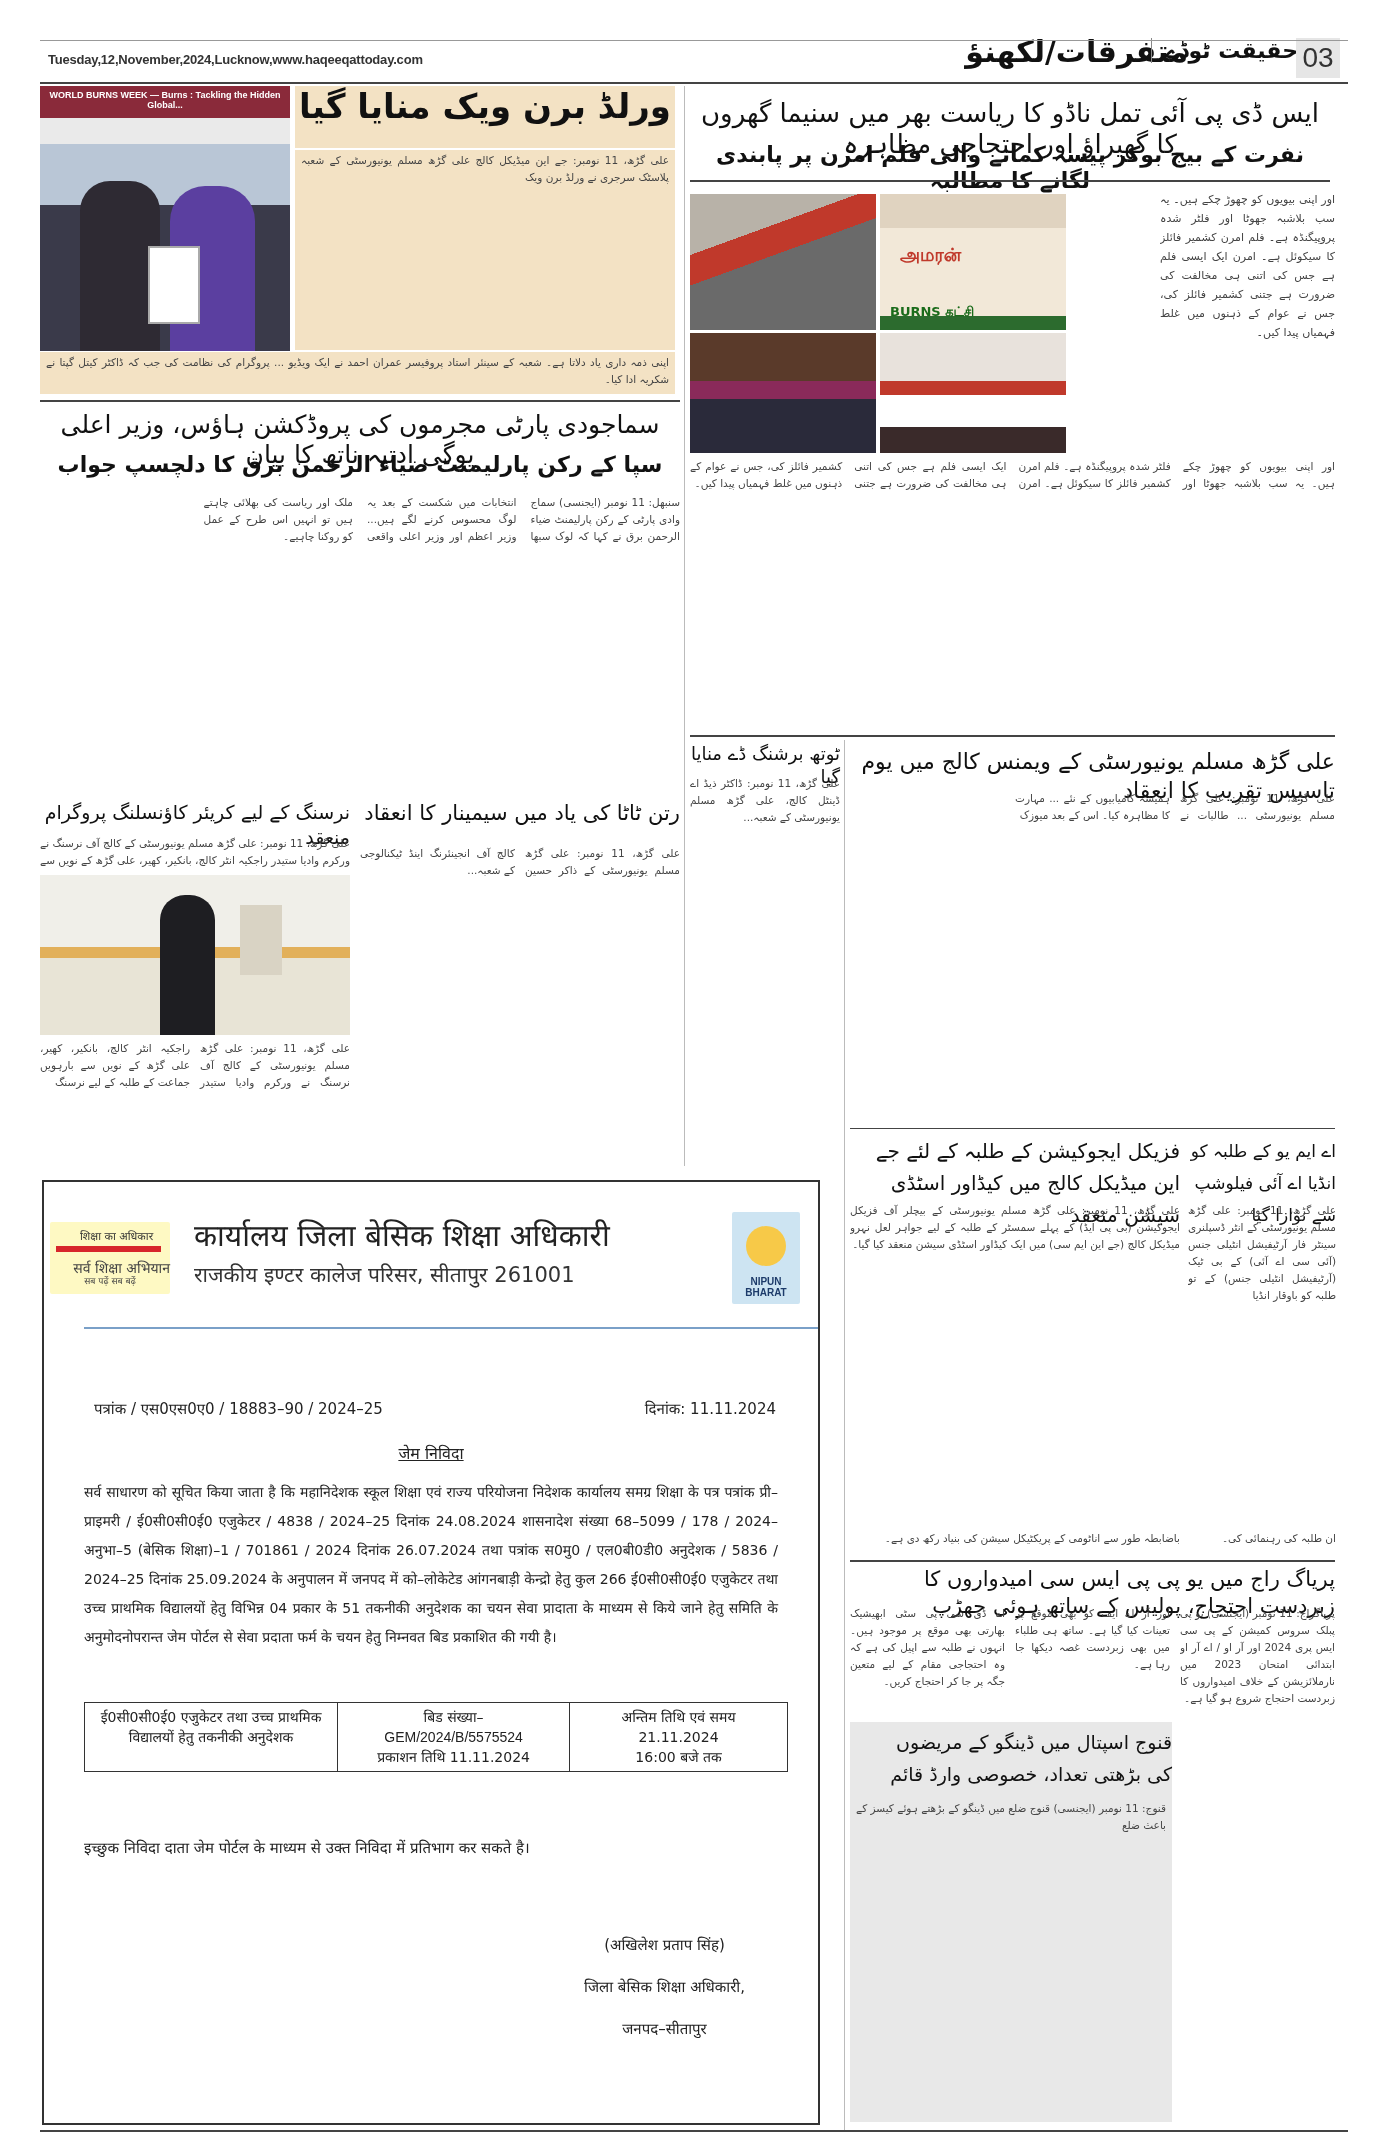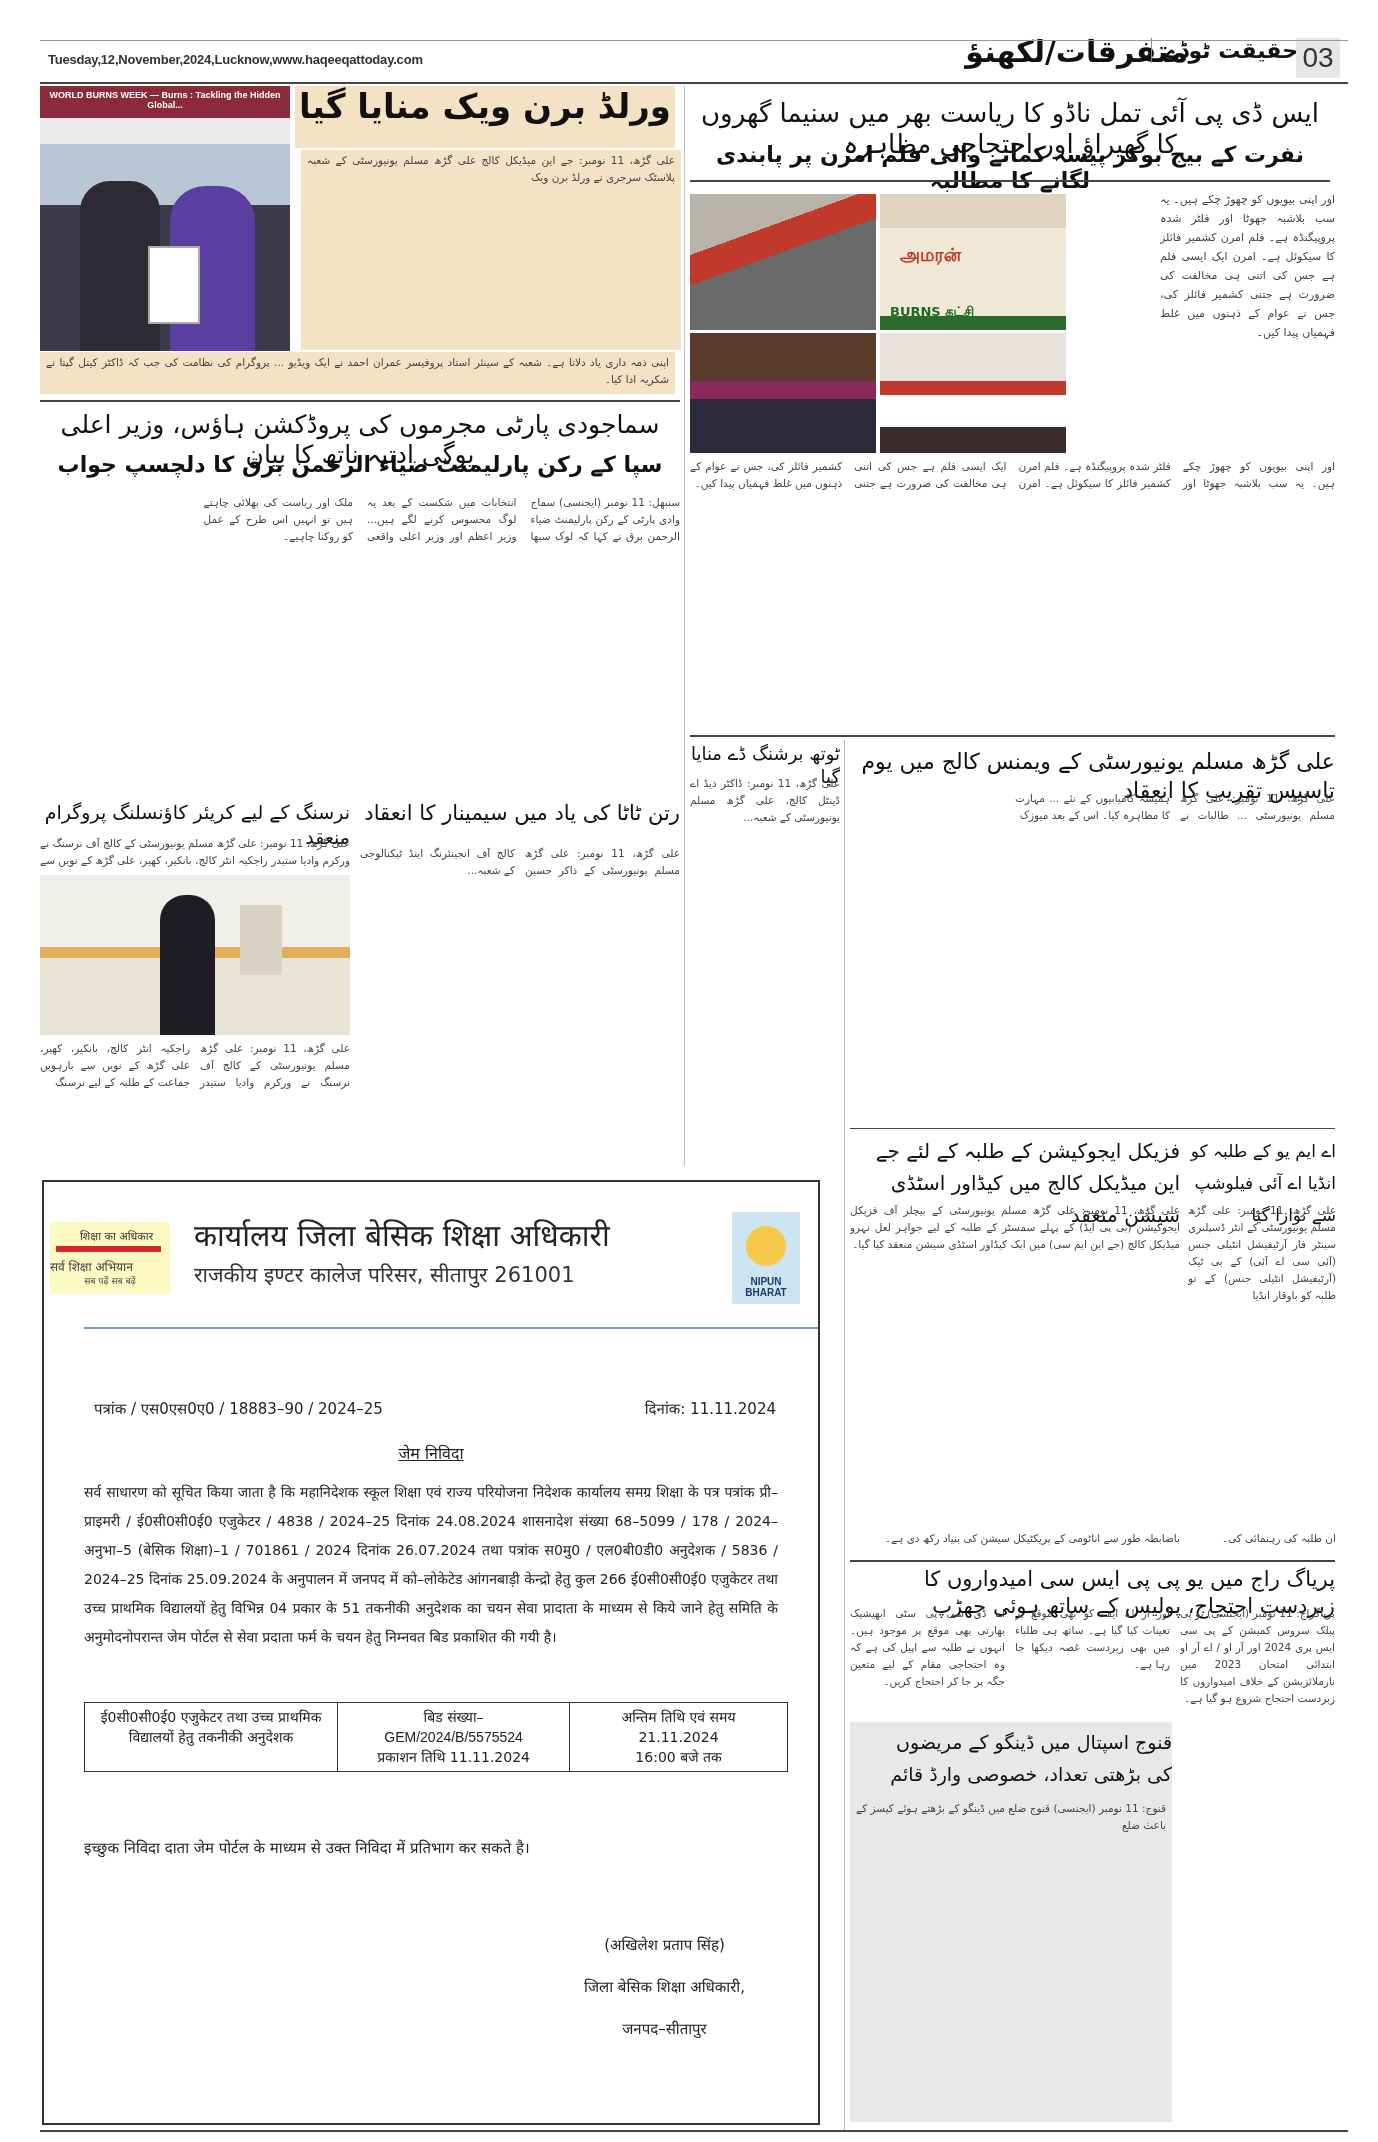--- a/index.html
+++ b/index.html
@@ -42,21 +42,21 @@
 <div class="rule" style="left:40px; right:30px; top:82px; height:2px;"></div>
 
 <div>
   <div class="photo" style="left:40px; top:86px; width:250px; height:265px; background:linear-gradient(180deg,#8a2a3a 0 12%,#eaeaea 12% 22%,#b9c6d6 22% 45%,#3a3a4a 45% 100%);">
     <div style="position:absolute; left:0; right:0; top:4px; text-align:center; font-family:'Liberation Sans',sans-serif; font-size:9px; font-weight:bold; color:#fff;">WORLD BURNS WEEK — Burns : Tackling the Hidden Global...</div>
     <div style="position:absolute; left:40px; top:95px; width:80px; height:170px; background:#2e2a33; border-radius:30px 30px 0 0;"></div>
     <div style="position:absolute; left:130px; top:100px; width:85px; height:165px; background:#5b3fa0; border-radius:35px 35px 0 0;"></div>
     <div style="position:absolute; left:108px; top:160px; width:52px; height:78px; background:#fff; border:2px solid #aaa;"></div>
   </div>
   <div class="abs head-xl" style="left:295px; top:86px; width:380px; height:62px; background:#f3e2c4; font-size:34px;">ورلڈ برن ویک منایا گیا</div>
-  <div class="abs urdu col-text" style="left:295px; top:150px; width:380px; height:200px; background:#f3e2c4; padding:2px 6px;margin-left:6px;">
+  <div class="abs urdu col-text" style="left:295px; top:150px; width:380px; height:200px; background:#f3e2c4; padding:2px 6px;">
     <span>علی گڑھ، 11 نومبر: جے این میڈیکل کالج علی گڑھ مسلم یونیورسٹی کے شعبہ پلاسٹک سرجری نے ورلڈ برن ویک</span>
   </div>
   <div class="abs urdu col-text" style="left:40px; top:352px; width:635px; height:42px; background:#f3e2c4; padding:2px 6px;">اپنی ذمہ داری یاد دلاتا ہے۔ شعبہ کے سینئر استاد پروفیسر عمران احمد نے ایک ویڈیو ... پروگرام کی نظامت کی جب کہ ڈاکٹر کیتل گپتا نے شکریہ ادا کیا۔</div>
 </div>
 <div class="rule" style="left:40px; width:640px; top:400px; height:2px;"></div>
 
 <div>
   <div class="abs head-lg" style="left:690px; top:98px; width:640px; font-size:26px;">ایس ڈی پی آئی تمل ناڈو کا ریاست بھر میں سنیما گھروں کا گھیراؤ اور احتجاجی مظاہرہ</div>
   <div class="abs head-lg" style="left:690px; top:142px; width:640px; font-size:22px; font-weight:bold;">نفرت کے بیج بوکر پیسہ کمانے والی فلم امرن پر پابندی لگانے کا مطالبہ</div>
   <div class="rule" style="left:690px; width:640px; top:180px; height:2px;"></div>
@@ -146,21 +146,21 @@
   <div class="abs head-md" style="left:850px; top:1762px; width:322px; font-size:19px;">کی بڑھتی تعداد، خصوصی وارڈ قائم</div>
   <div class="abs urdu col-text" style="left:856px; top:1800px; width:310px; height:318px;">
     <span>قنوج: 11 نومبر (ایجنسی) قنوج ضلع میں ڈینگو کے بڑھتے ہوئے کیسز کے باعث ضلع</span>
   </div>
 </div>
 
 <div class="notice">
   <div class="logo-left">
     <div style="position:absolute; left:30px; top:6px; font-size:11px; color:#333;">शिक्षा का अधिकार</div>
     <div style="position:absolute; left:6px; top:24px; width:105px; height:6px; background:#d7262b;"></div>
-    <div style="position:absolute; left:0; right:0; top:36px; text-align:left; font-size:12px; color:#444;">सर्व शिक्षा अभियान</div>
+    <div style="position:absolute; left:0; right:0; top:36px; text-align:right; font-size:14px; color:#444;">सर्व शिक्षा अभियान</div>
     <div style="position:absolute; left:0; right:0; top:52px; text-align:center; font-size:9px; color:#444;">सब पढ़ें सब बढ़ें</div>
   </div>
   <div class="title">कार्यालय जिला बेसिक शिक्षा अधिकारी</div>
   <div class="subtitle">राजकीय इण्टर कालेज परिसर, सीतापुर 261001</div>
   <div class="logo-right">
     <div style="position:absolute; left:14px; top:14px; width:40px; height:40px; border-radius:50%; background:#f7c948;"></div>
     <div style="position:absolute; left:0; right:0; bottom:6px; text-align:center; font-family:'Liberation Sans',sans-serif; font-size:10px; font-weight:bold; color:#1d3b6a; line-height:11px;">NIPUN BHARAT</div>
   </div>
   <div class="sep"></div>
   <div class="ref">पत्रांक / एस0एस0ए0 / 18883–90 / 2024–25</div>

